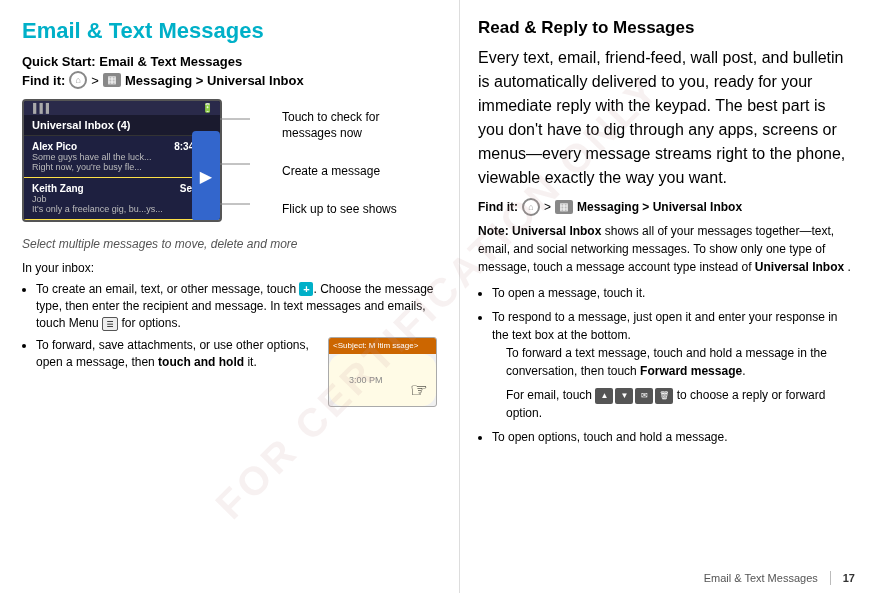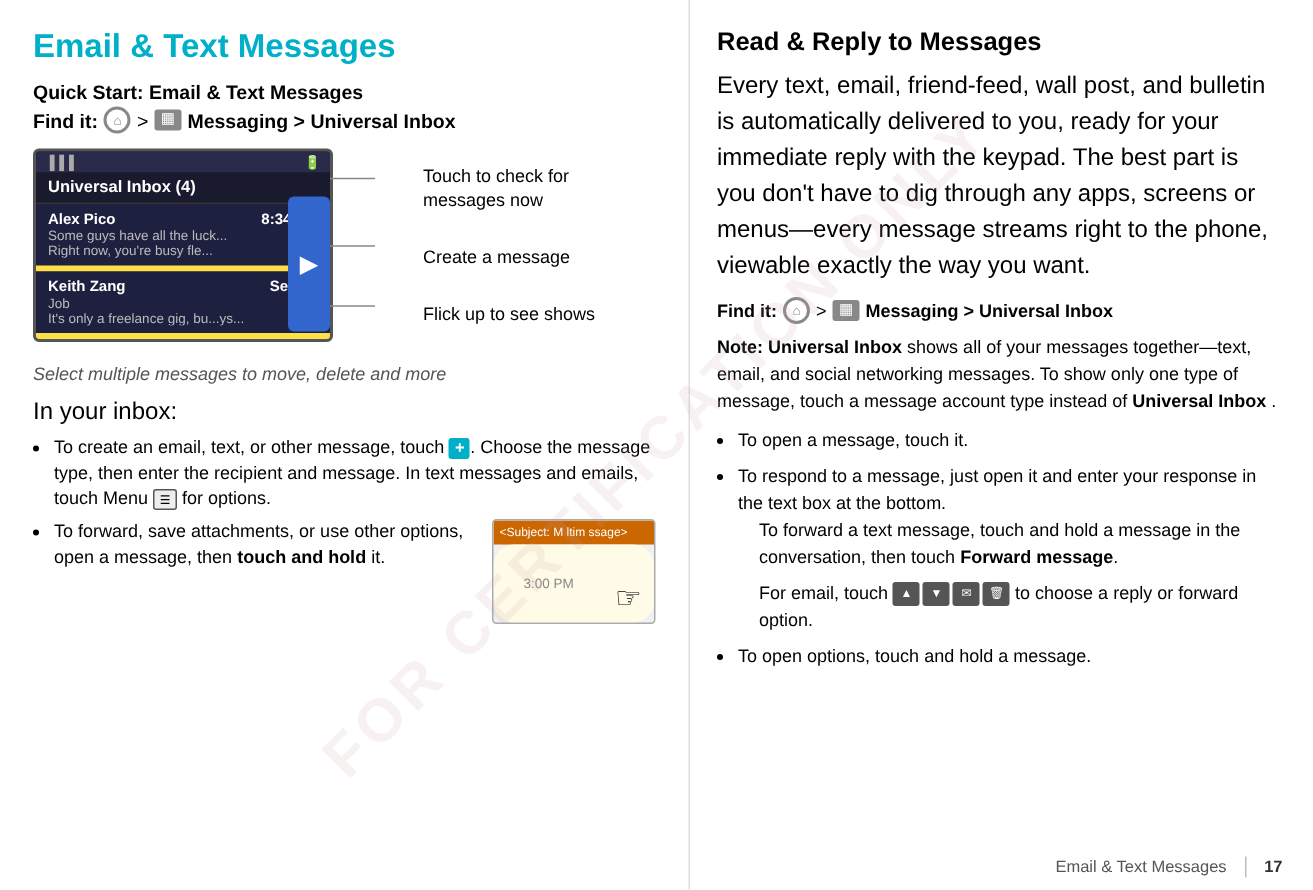--- a/index.html
+++ b/index.html
@@ -104,21 +104,21 @@
       background: #1a1a2e;
       color: #fff;
       font-size: 11px;
       font-weight: bold;
       padding: 4px 8px;
       border-bottom: 1px solid #333;
     }
 
     .phone-message {
       background: #1e2040;
-      border-bottom: 4px solid #fde047;
+      border-bottom: 1px solid #fde047;
       padding: 5px 8px;
     }
 
     .phone-message-sender {
       color: #fff;
       font-size: 10px;
       font-weight: bold;
       display: flex;
       justify-content: space-between;
     }
@@ -158,21 +158,21 @@
     
     .select-multiple-text {
       font-size: 12px;
       color: #555;
       margin-bottom: 10px;
       font-style: italic;
     }
 
     
     .inbox-section-title {
-      font-size: 16px;
+      font-size: 12px;
       color: #000;
       margin-bottom: 6px;
     }
 
     .bullet-list {
       padding-left: 14px;
       margin-bottom: 10px;
     }
 
     .bullet-list li {

